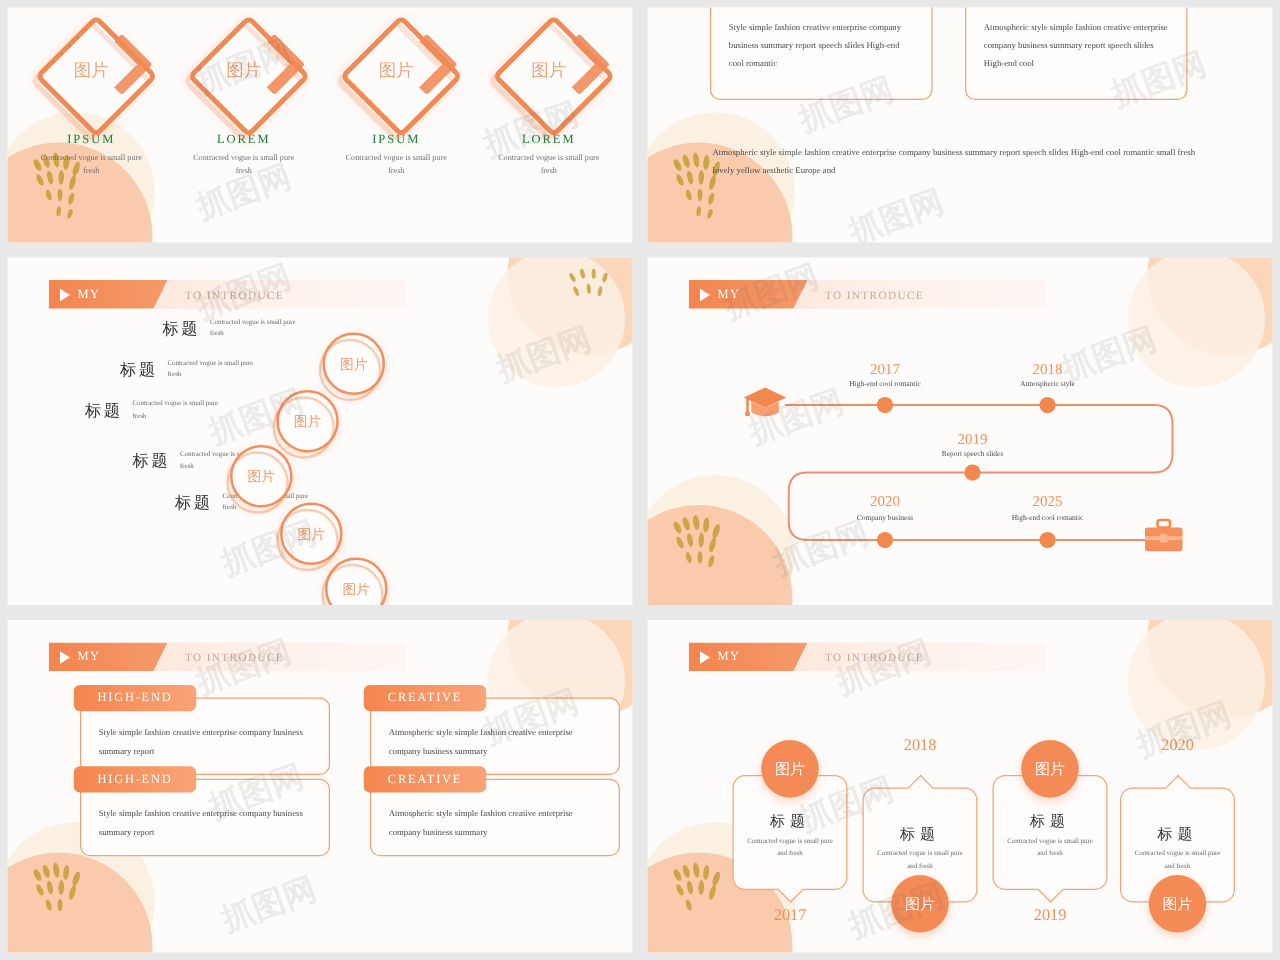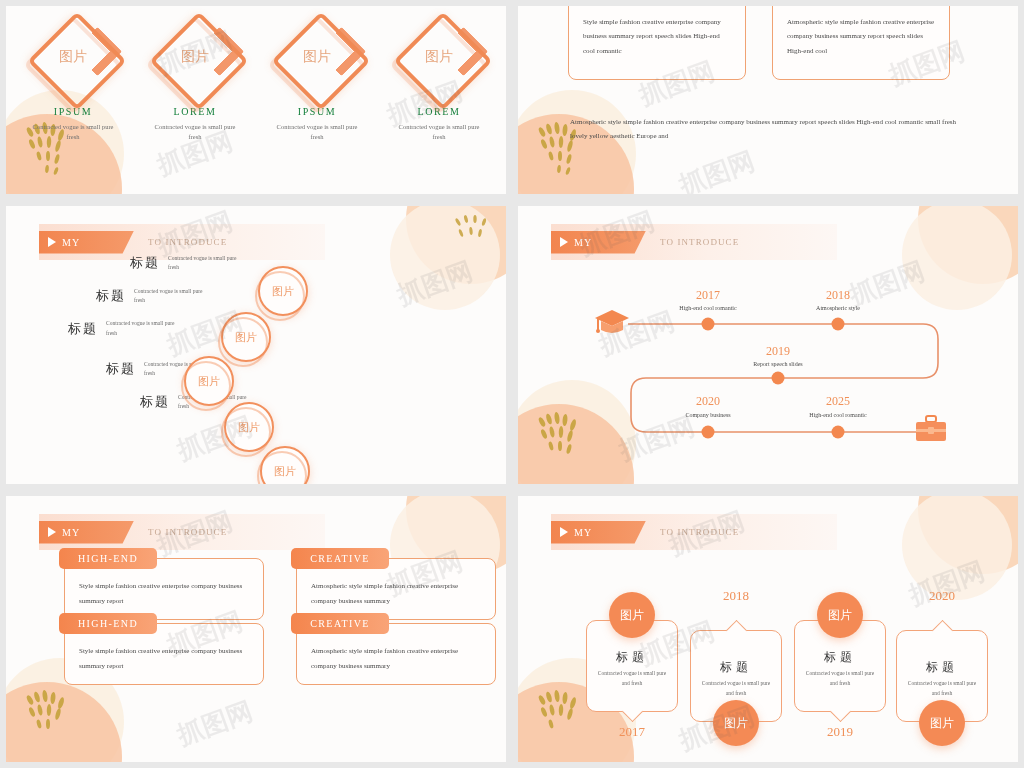--- a/index.html
+++ b/index.html
@@ -61,21 +61,21 @@
     position:absolute;
     font-family:"DejaVu Sans", sans-serif;
     color:#5a5a5a;font-weight:bold;
     transform:rotate(-20deg);
     white-space:nowrap;
   }
 
   
   .banner{
     position:absolute;left:33px;top:18px;
-    width:286px;height:36px;
+    width:286px;height:23px;
     background:linear-gradient(90deg,#fbded0 0%, #fdf0e9 55%, #fdf7f4 100%);
     display:flex;align-items:center;
   }
   .banner .tag{
     height:23px;width:95px;
     background:linear-gradient(90deg,#f2854f,#f59a6a);
     display:flex;align-items:center;gap:6px;
     padding-left:9px;box-sizing:border-box;
     clip-path:polygon(0 0, 100% 0, 88% 100%, 0 100%);
   }

